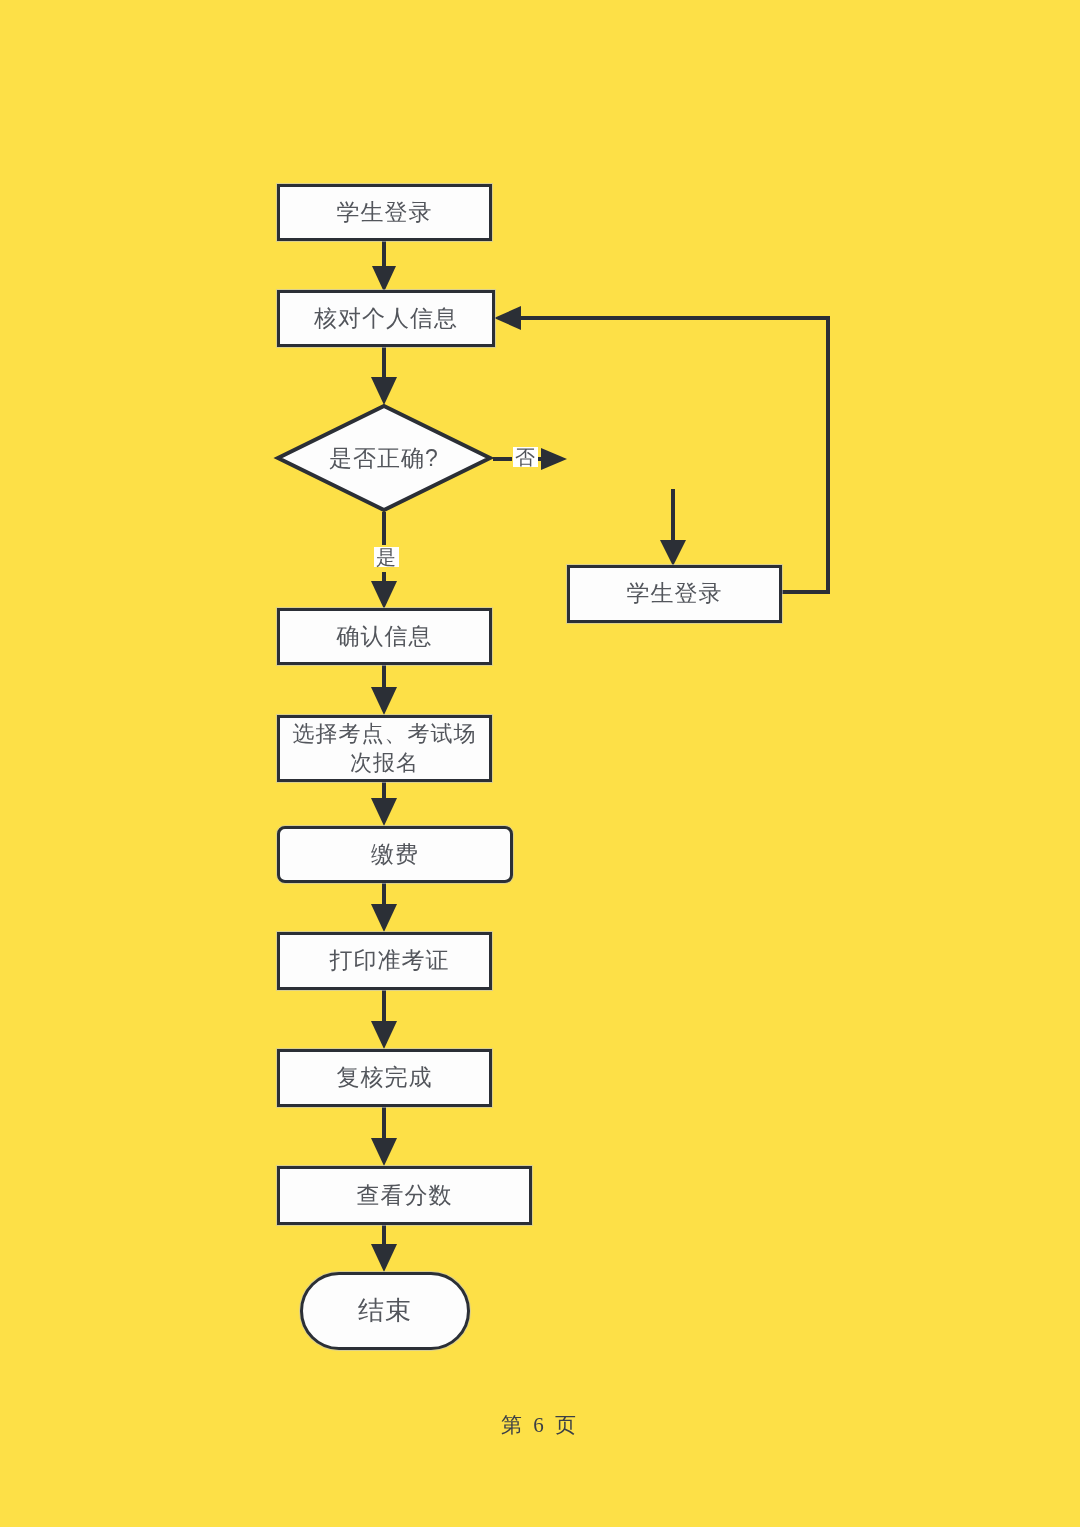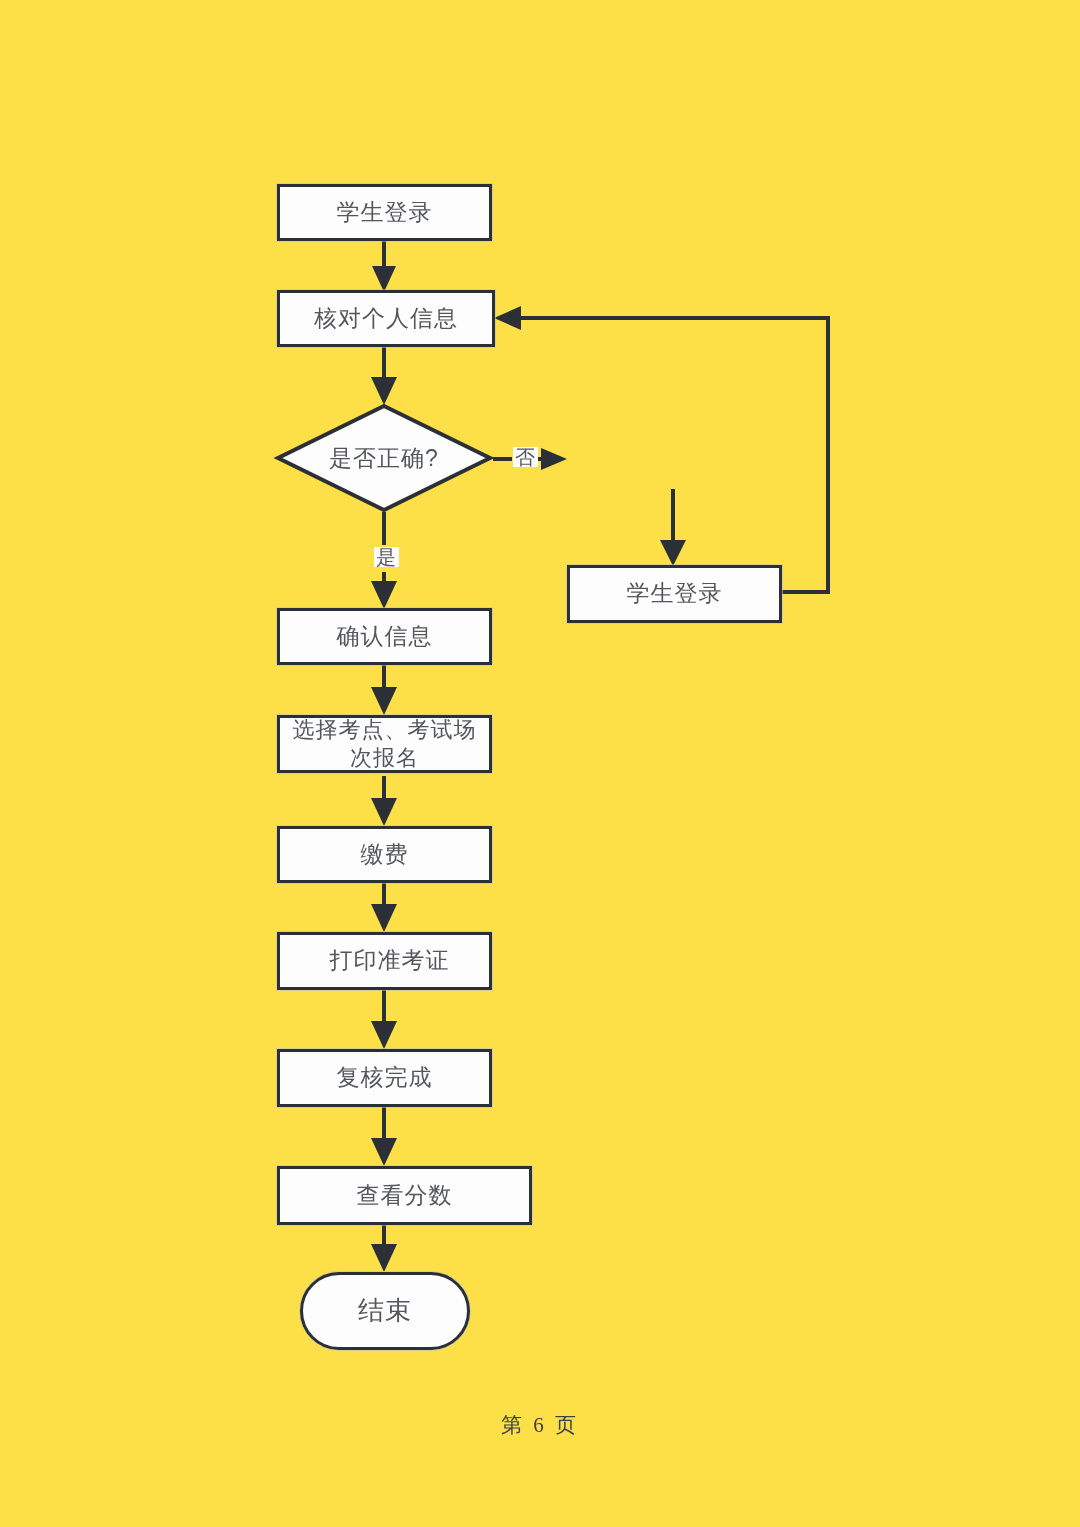--- a/index.html
+++ b/index.html
@@ -186,26 +186,26 @@
 
 
   <div class="node" style="left:567px; top:565px; width:215px; height:58px;">
     <span>学生登录</span>
   </div>
 
   <div class="node" style="left:277px; top:608px; width:215px; height:57px;">
     <span>确认信息</span>
   </div>
 
-  <div class="node two-line" style="left:277px; top:715px; width:215px; height:58px; flex-direction:column;">
+  <div class="node two-line" style="left:277px; top:715px; width:215px; height:67px; flex-direction:column;">
     <span>选择考点、考试场</span>
     <span>次报名</span>
   </div>
 
-  <div class="node" style="left:277px; top:826px; width:215px; height:57px;">
+  <div class="node" style="left:277px; top:826px; width:236px; height:57px;border-radius:8px;">
     <span>缴费</span>
   </div>
 
   <div class="node" style="left:277px; top:932px; width:215px; height:58px;padding-left:10px;">
     <span>打印准考证</span>
   </div>
 
   <div class="node" style="left:277px; top:1049px; width:215px; height:58px;">
     <span>复核完成</span>
   </div>

